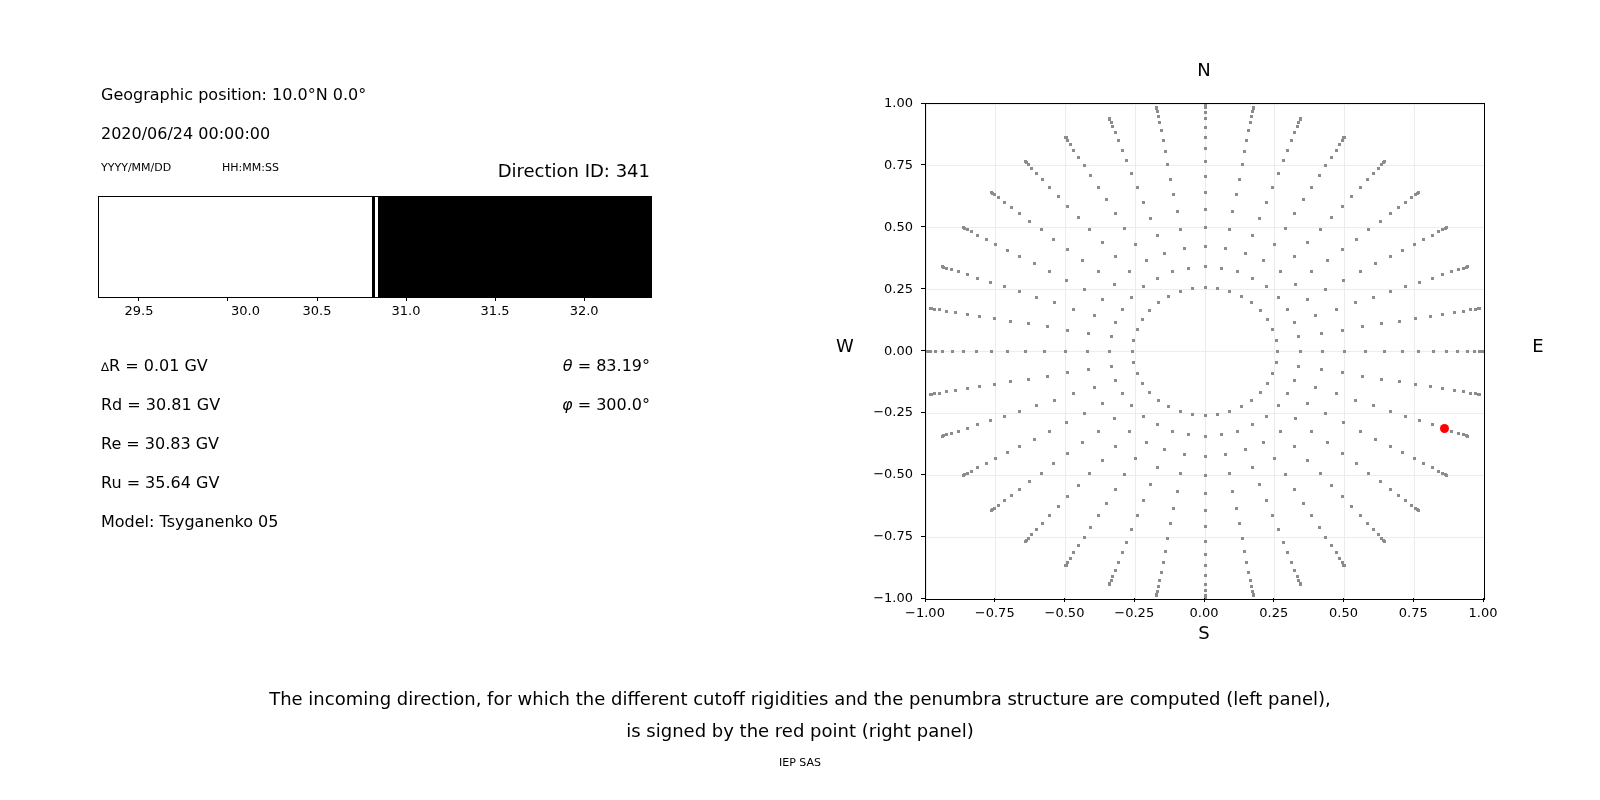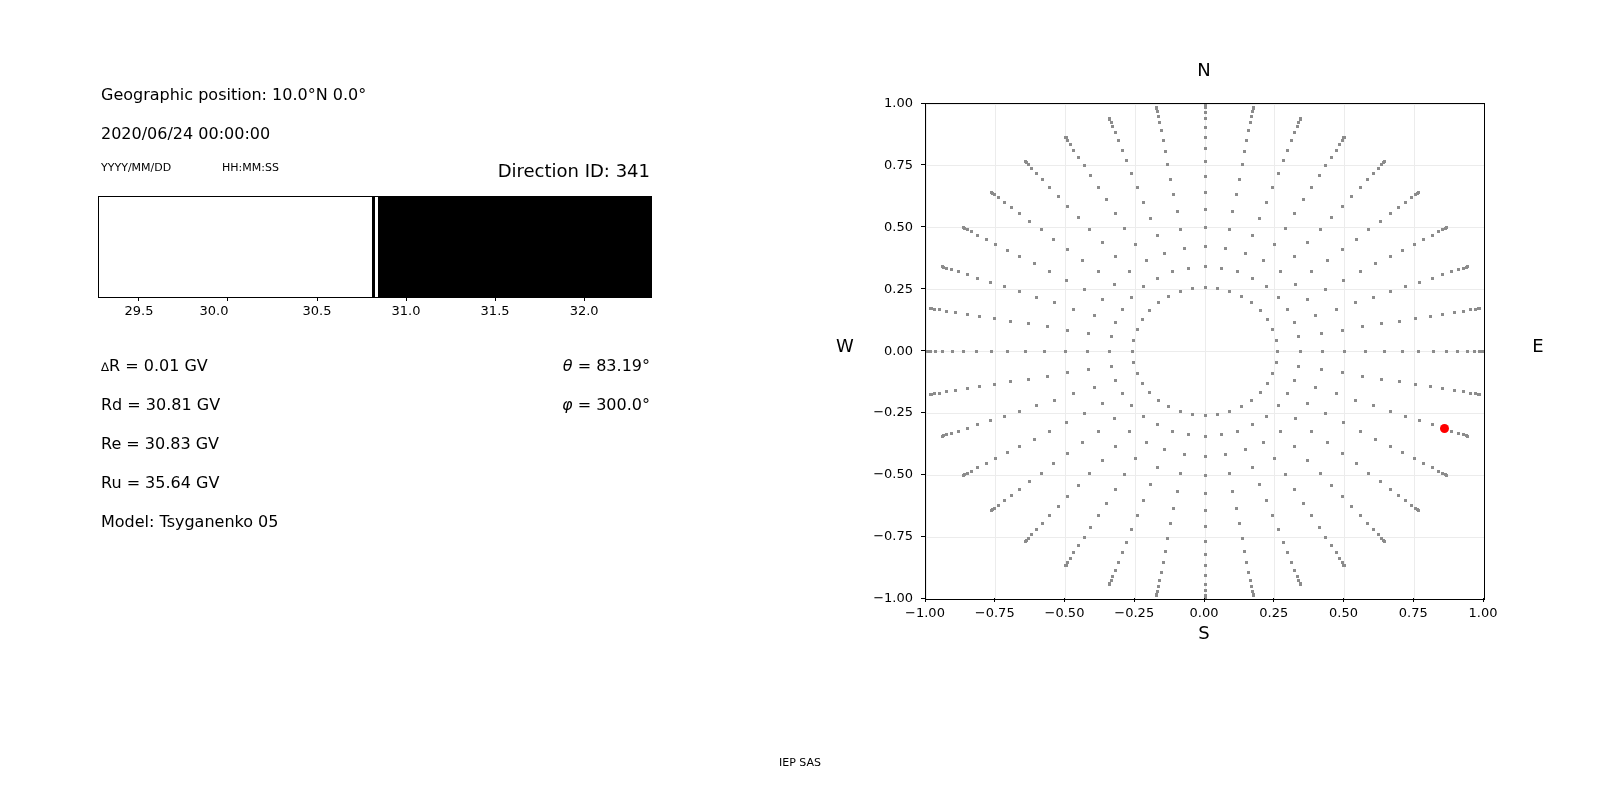--- a/index.html
+++ b/index.html
@@ -62,21 +62,21 @@
   <div class="penumbra">
       <div class="seg" style="left: 0px; width: 273.329px; background: rgb(255, 255, 255);"></div>
       <div class="seg" style="left: 273.329px; width: 3.0271px; background: rgb(0, 0, 0);"></div>
       <div class="seg" style="left: 276.356px; width: 2.84903px; background: rgb(255, 255, 255);"></div>
       <div class="seg" style="left: 279.205px; width: 272.795px; background: rgb(0, 0, 0);"></div>
     </div>
   <div class="pen-axis">
       <div class="tickmark" style="left: 40.4548px;"></div>
       <div class="ticklabel" style="left: 15.9548px;">29.5</div>
       <div class="tickmark" style="left: 129.487px;"></div>
-      <div class="ticklabel" style="left: 91px;">30.0</div>
+      <div class="ticklabel" style="left: 112px; text-align: right;">30.0</div>
       <div class="tickmark" style="left: 218.519px;"></div>
       <div class="ticklabel" style="left: 194.019px;">30.5</div>
       <div class="tickmark" style="left: 307.552px;"></div>
       <div class="ticklabel" style="left: 283.052px;">31.0</div>
       <div class="tickmark" style="left: 396.584px;"></div>
       <div class="ticklabel" style="left: 372.084px;">31.5</div>
       <div class="tickmark" style="left: 485.616px;"></div>
       <div class="ticklabel" style="left: 461.116px;">32.0</div>
     </div>
 
@@ -723,15 +723,17 @@
       <div class="ytickmark" style="top: 432.625px;"></div>
       <div class="yticklabel" style="top: 425.125px;">−0.75</div>
       <div class="ytickmark" style="top: 494.5px;"></div>
       <div class="yticklabel" style="top: 487px;">−1.00</div>
     </div>
   <div class="compass compass-n">N</div>
   <div class="compass compass-s">S</div>
   <div class="compass compass-w">W</div>
   <div class="compass compass-e">E</div>
 
+  <div class="caption cap1">The incoming direction, for which the different cutoff rigidities and the penumbra structure are computed (left panel),</div>
+  <div class="caption cap2">is signed by the red point (right panel)</div>
   <div class="credit">IEP SAS</div>
 
 </div>
 
 </body></html>

